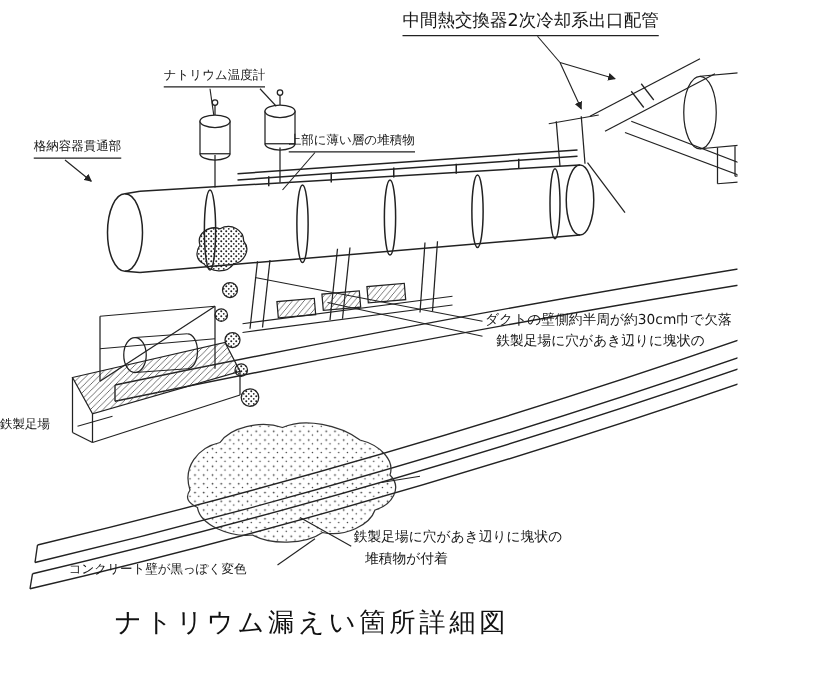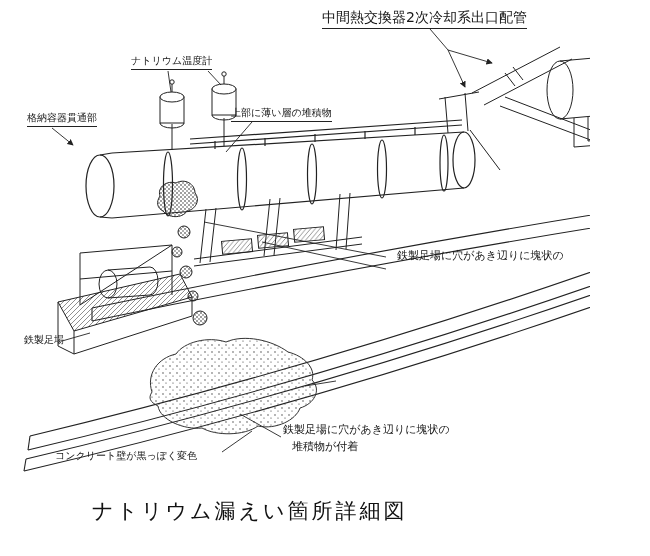--- a/index.html
+++ b/index.html
@@ -173,30 +173,31 @@
 
   <div class="label lg underline" style="left:322px;top:8px">中間熱交換器2次冷却系出口配管</div>
 
   <div class="label md underline" style="left:131px;top:54px">ナトリウム温度計</div>
 
   <div class="label md underline" style="left:231px;top:106px">上部に薄い層の堆積物</div>
 
   <div class="label md underline" style="left:27px;top:111px">格納容器貫通部</div>
 
   <div class="label small" style="left:388px;top:248px">
+    <div>ダクトの壁側約半周が約30cm巾で欠落</div>
     <div class="indent">鉄製足場に穴があき辺りに塊状の</div>
   </div>
 
-  <div class="label md" style="left:24px;top:333px">鉄製足場</div>
+  <div class="label md" style="left:0;top:333px">鉄製足場</div>
 
   <div class="label small" style="left:338px;top:361px">
   </div>
 
   <div class="label md" style="left:55px;top:449px">コンクリート壁が黒っぽく変色</div>
 
   <div class="label small" style="left:283px;top:422px">
     <div>鉄製足場に穴があき辺りに塊状の</div>
     <div class="indent">堆積物が付着</div>
   </div>
 
-  <div class="title" style="left:92px;top:497px">ナトリウム漏えい箇所詳細図</div>
+  <div class="title" style="left:92px;top:484px">ナトリウム漏えい箇所詳細図</div>
 
 </div>
 
 </body></html>

